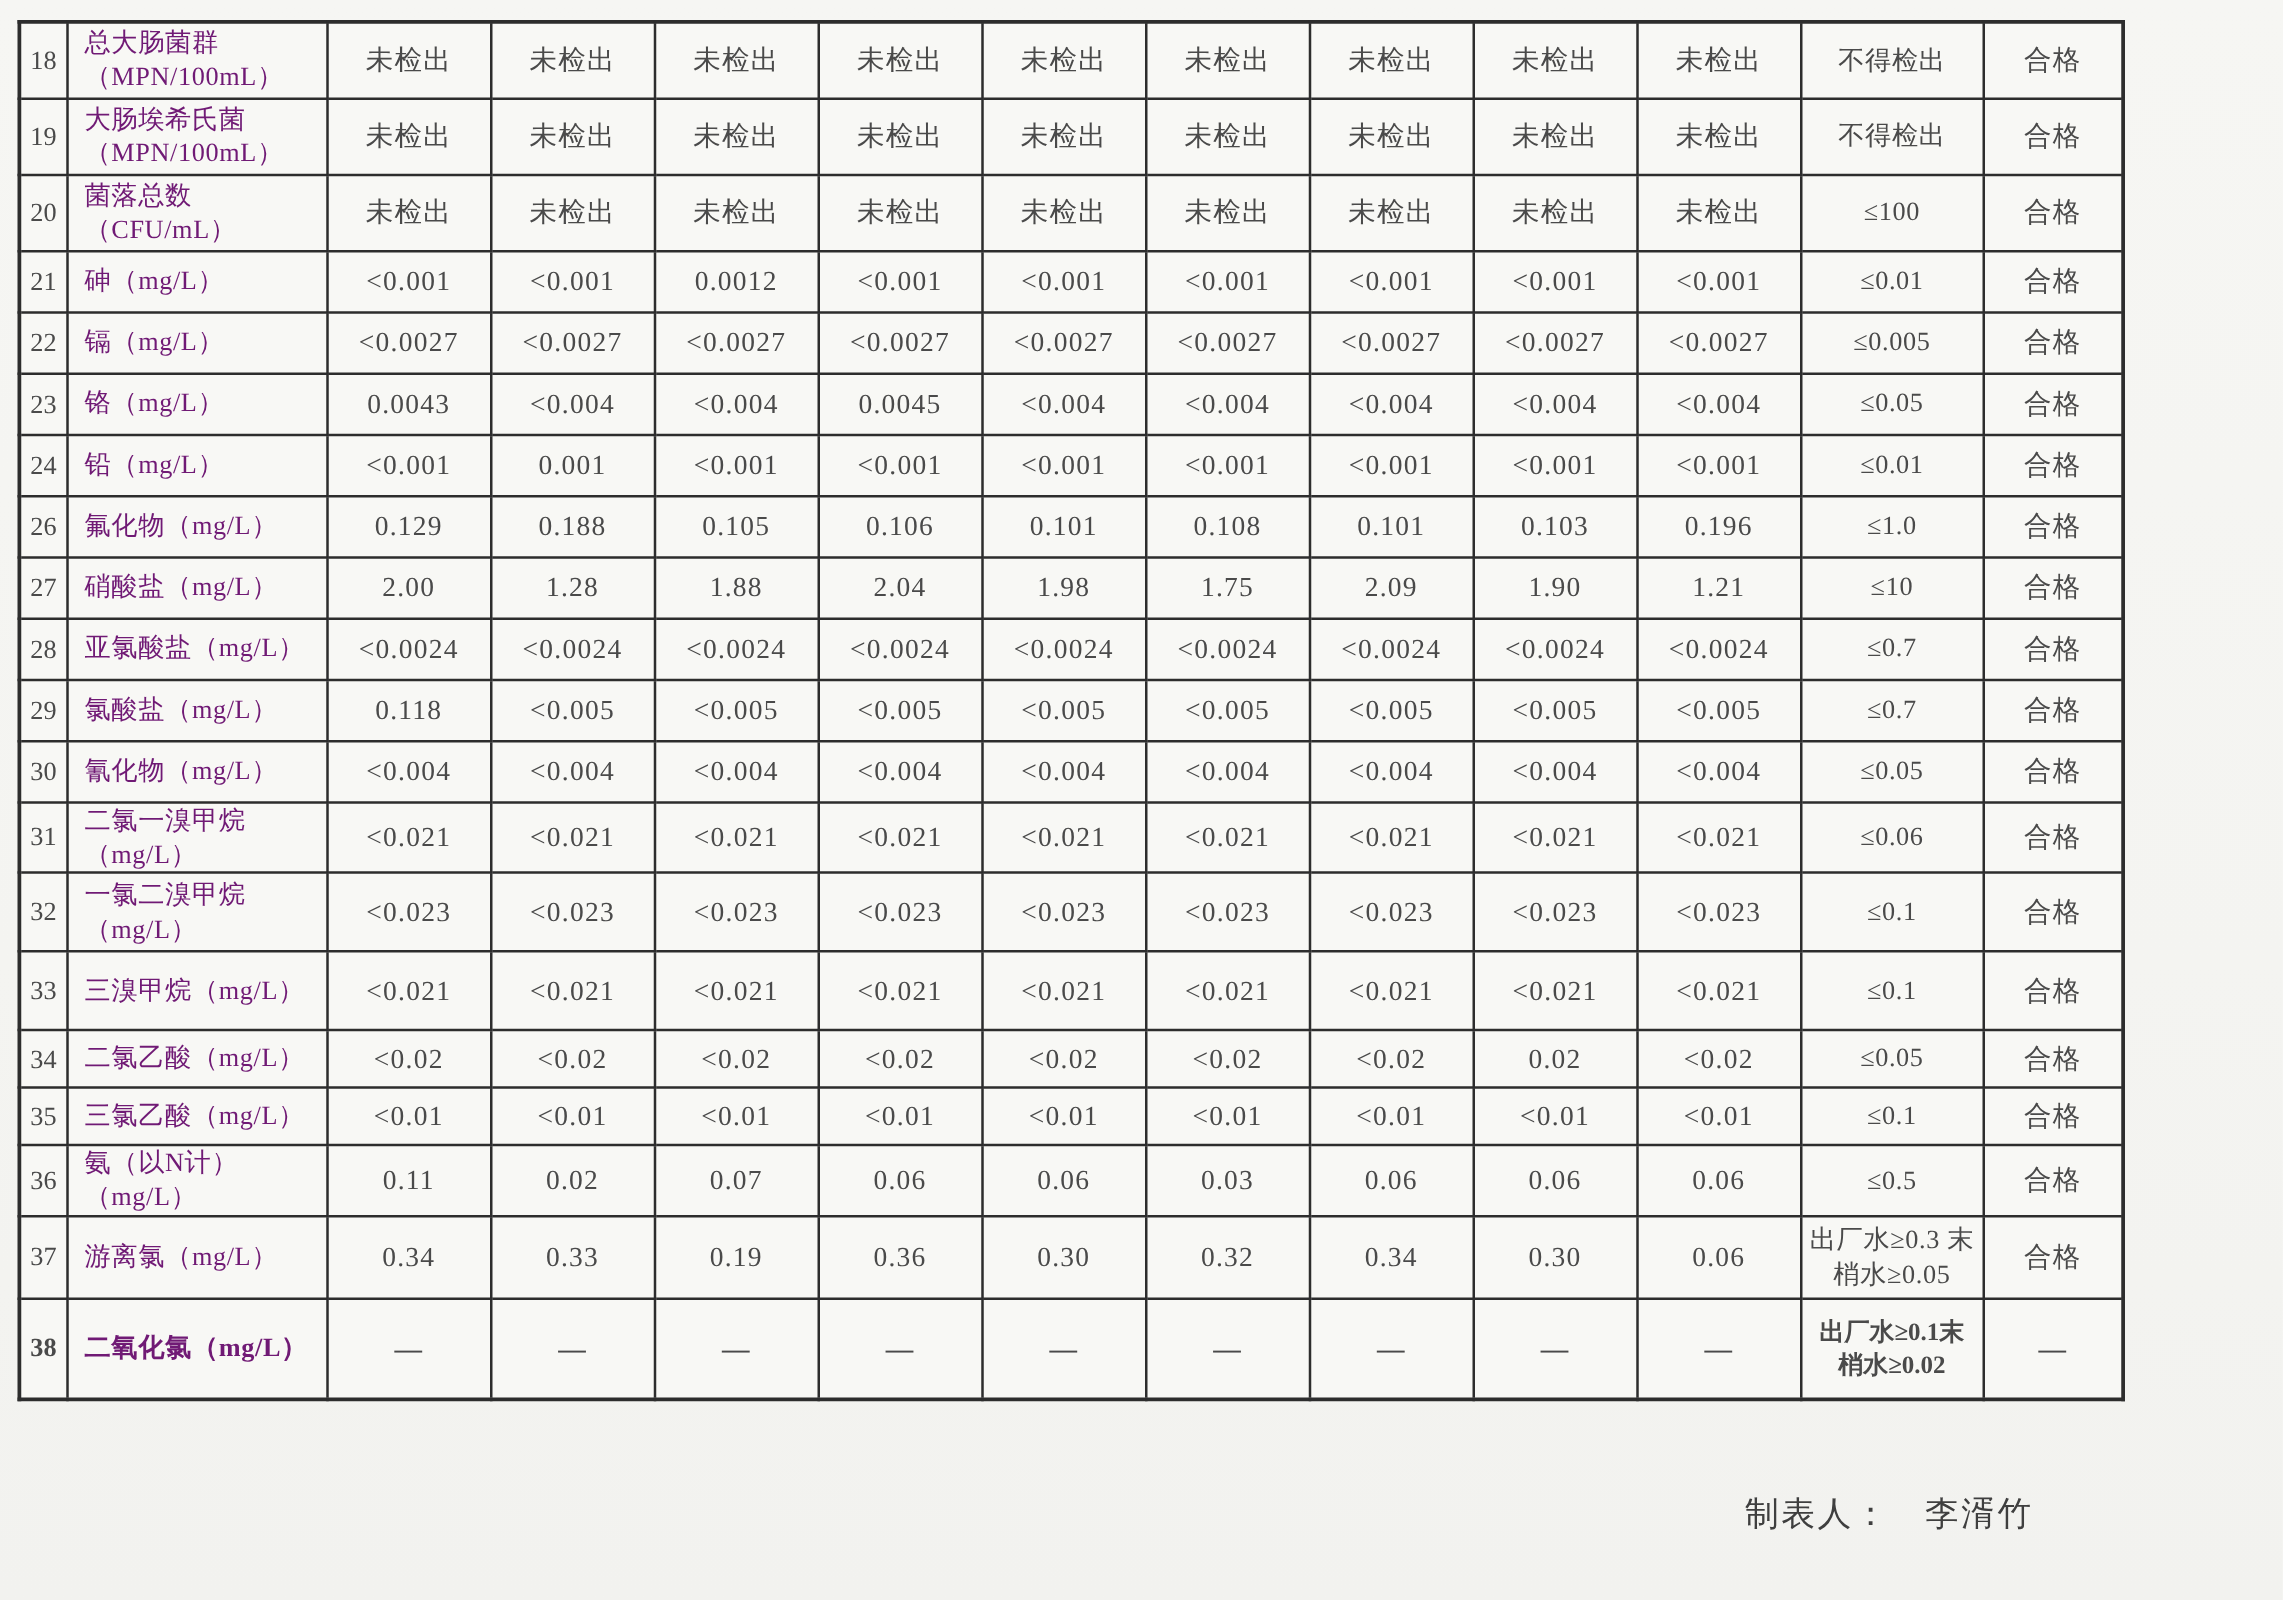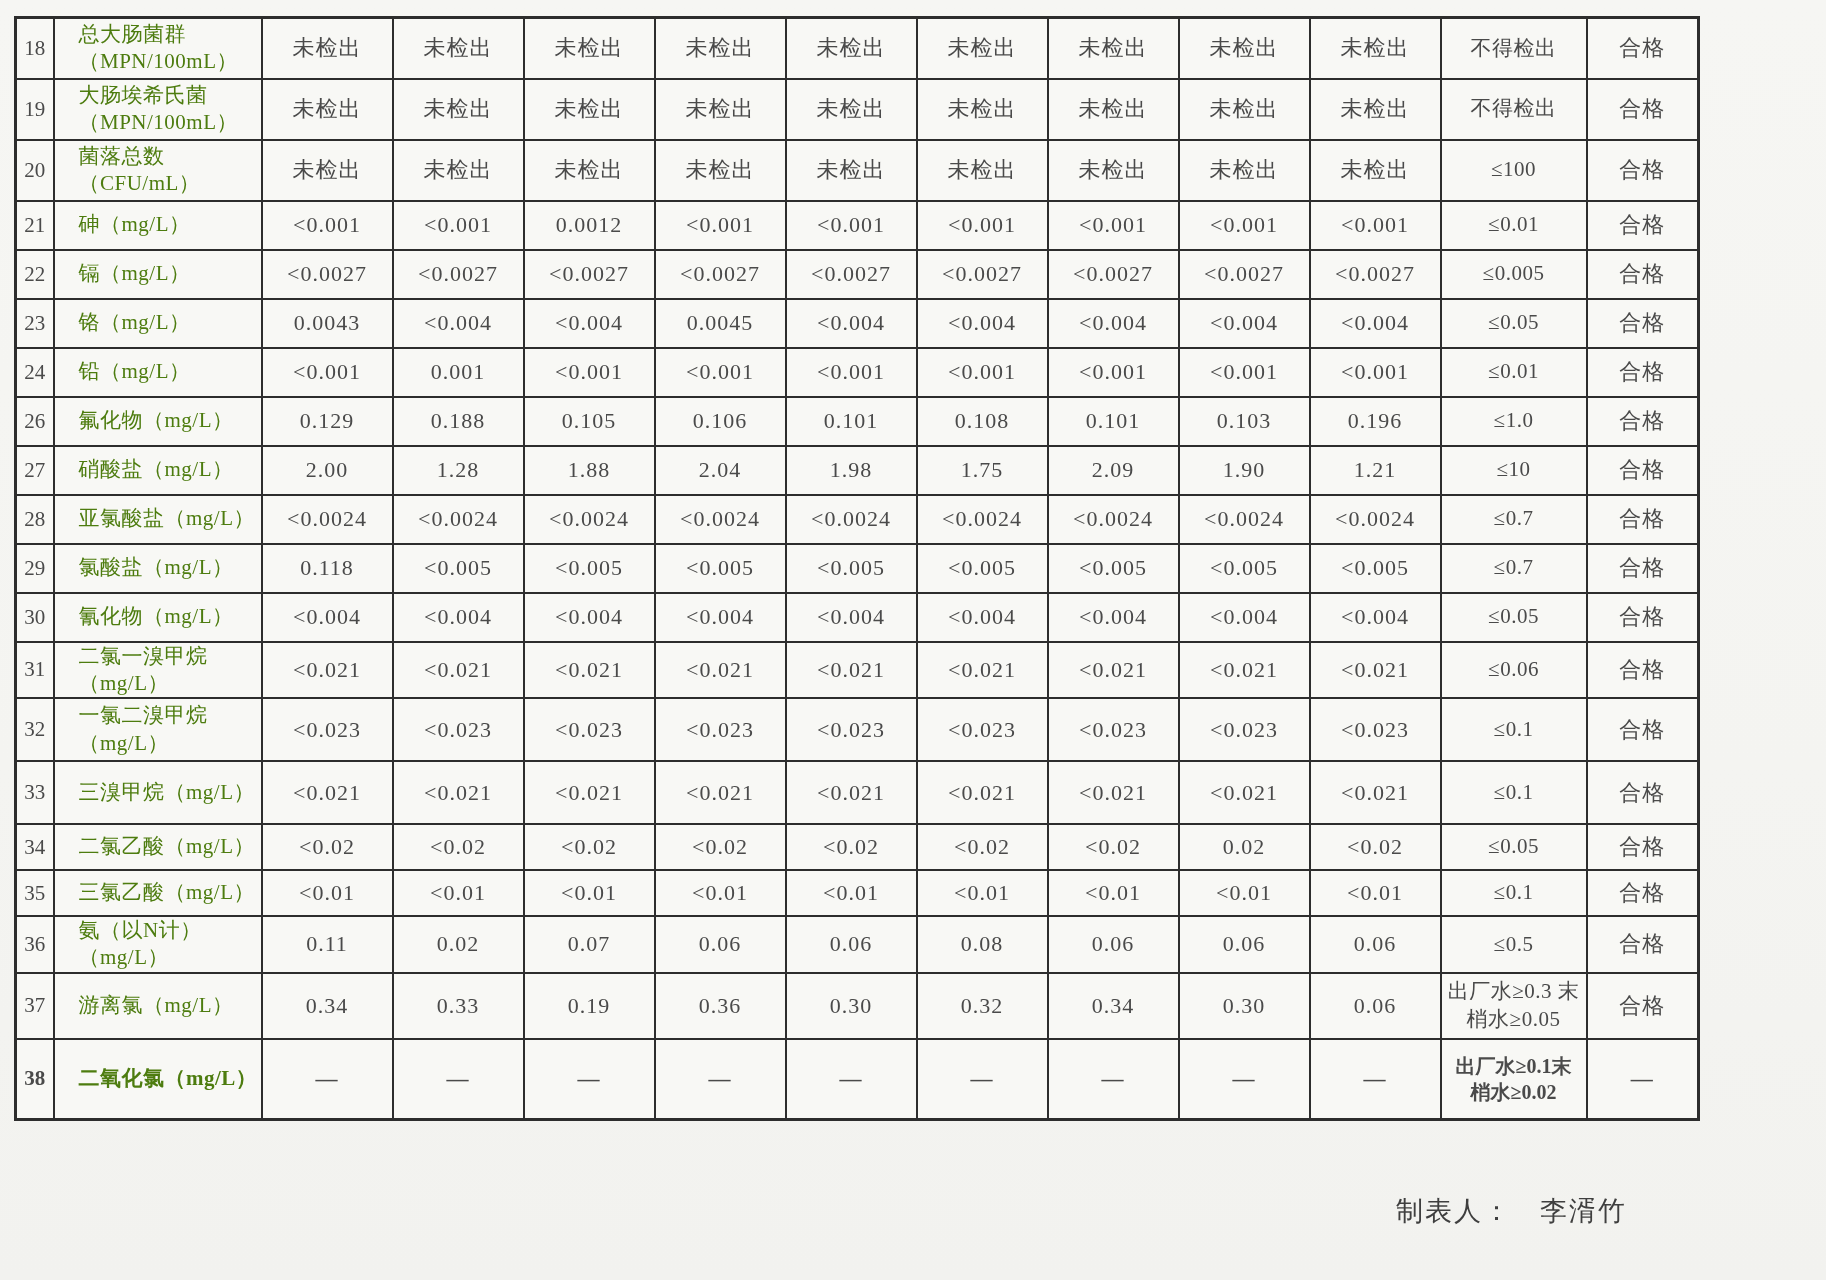--- a/index.html
+++ b/index.html
@@ -29,24 +29,24 @@
   td{
     text-align:center;vertical-align:middle;
     font-size:22px;
     letter-spacing:1px;
     color:#4a4a4a;
     padding:0 2px;
     overflow:hidden;
   }
   td.no{font-size:21px;letter-spacing:0;}
   td.name{
-    text-align:left;padding-left:24px;
+    text-align:left;padding-left:13px;
     font-size:21px;letter-spacing:0.5px;
     white-space:pre-line;line-height:1.3;
-    color:#4d7c0f;
+    color:#701a75;
   }
   td.limit{
     font-size:21px;letter-spacing:0.5px;
     white-space:pre-line;line-height:1.3;
   }
   td.result{font-size:22px;}
   
   tbody tr{height:49px;}
   tbody tr:nth-child(1),tbody tr:nth-child(2),tbody tr:nth-child(3){height:61px;}
   tbody tr:nth-child(14),tbody tr:nth-child(15){height:63px;}
@@ -346,21 +346,21 @@
   </tr>
         <tr>
     <td class="no">36</td>
     <td class="name">氨（以N计）
 （mg/L）</td>
     <td>0.11</td>
     <td>0.02</td>
     <td>0.07</td>
     <td>0.06</td>
     <td>0.06</td>
-    <td>0.08</td>
+    <td>0.03</td>
     <td>0.06</td>
     <td>0.06</td>
     <td>0.06</td>
     <td class="limit">≤0.5</td>
     <td class="result">合格</td>
   </tr>
         <tr>
     <td class="no">37</td>
     <td class="name">游离氯（mg/L）</td>
     <td>0.34</td>

